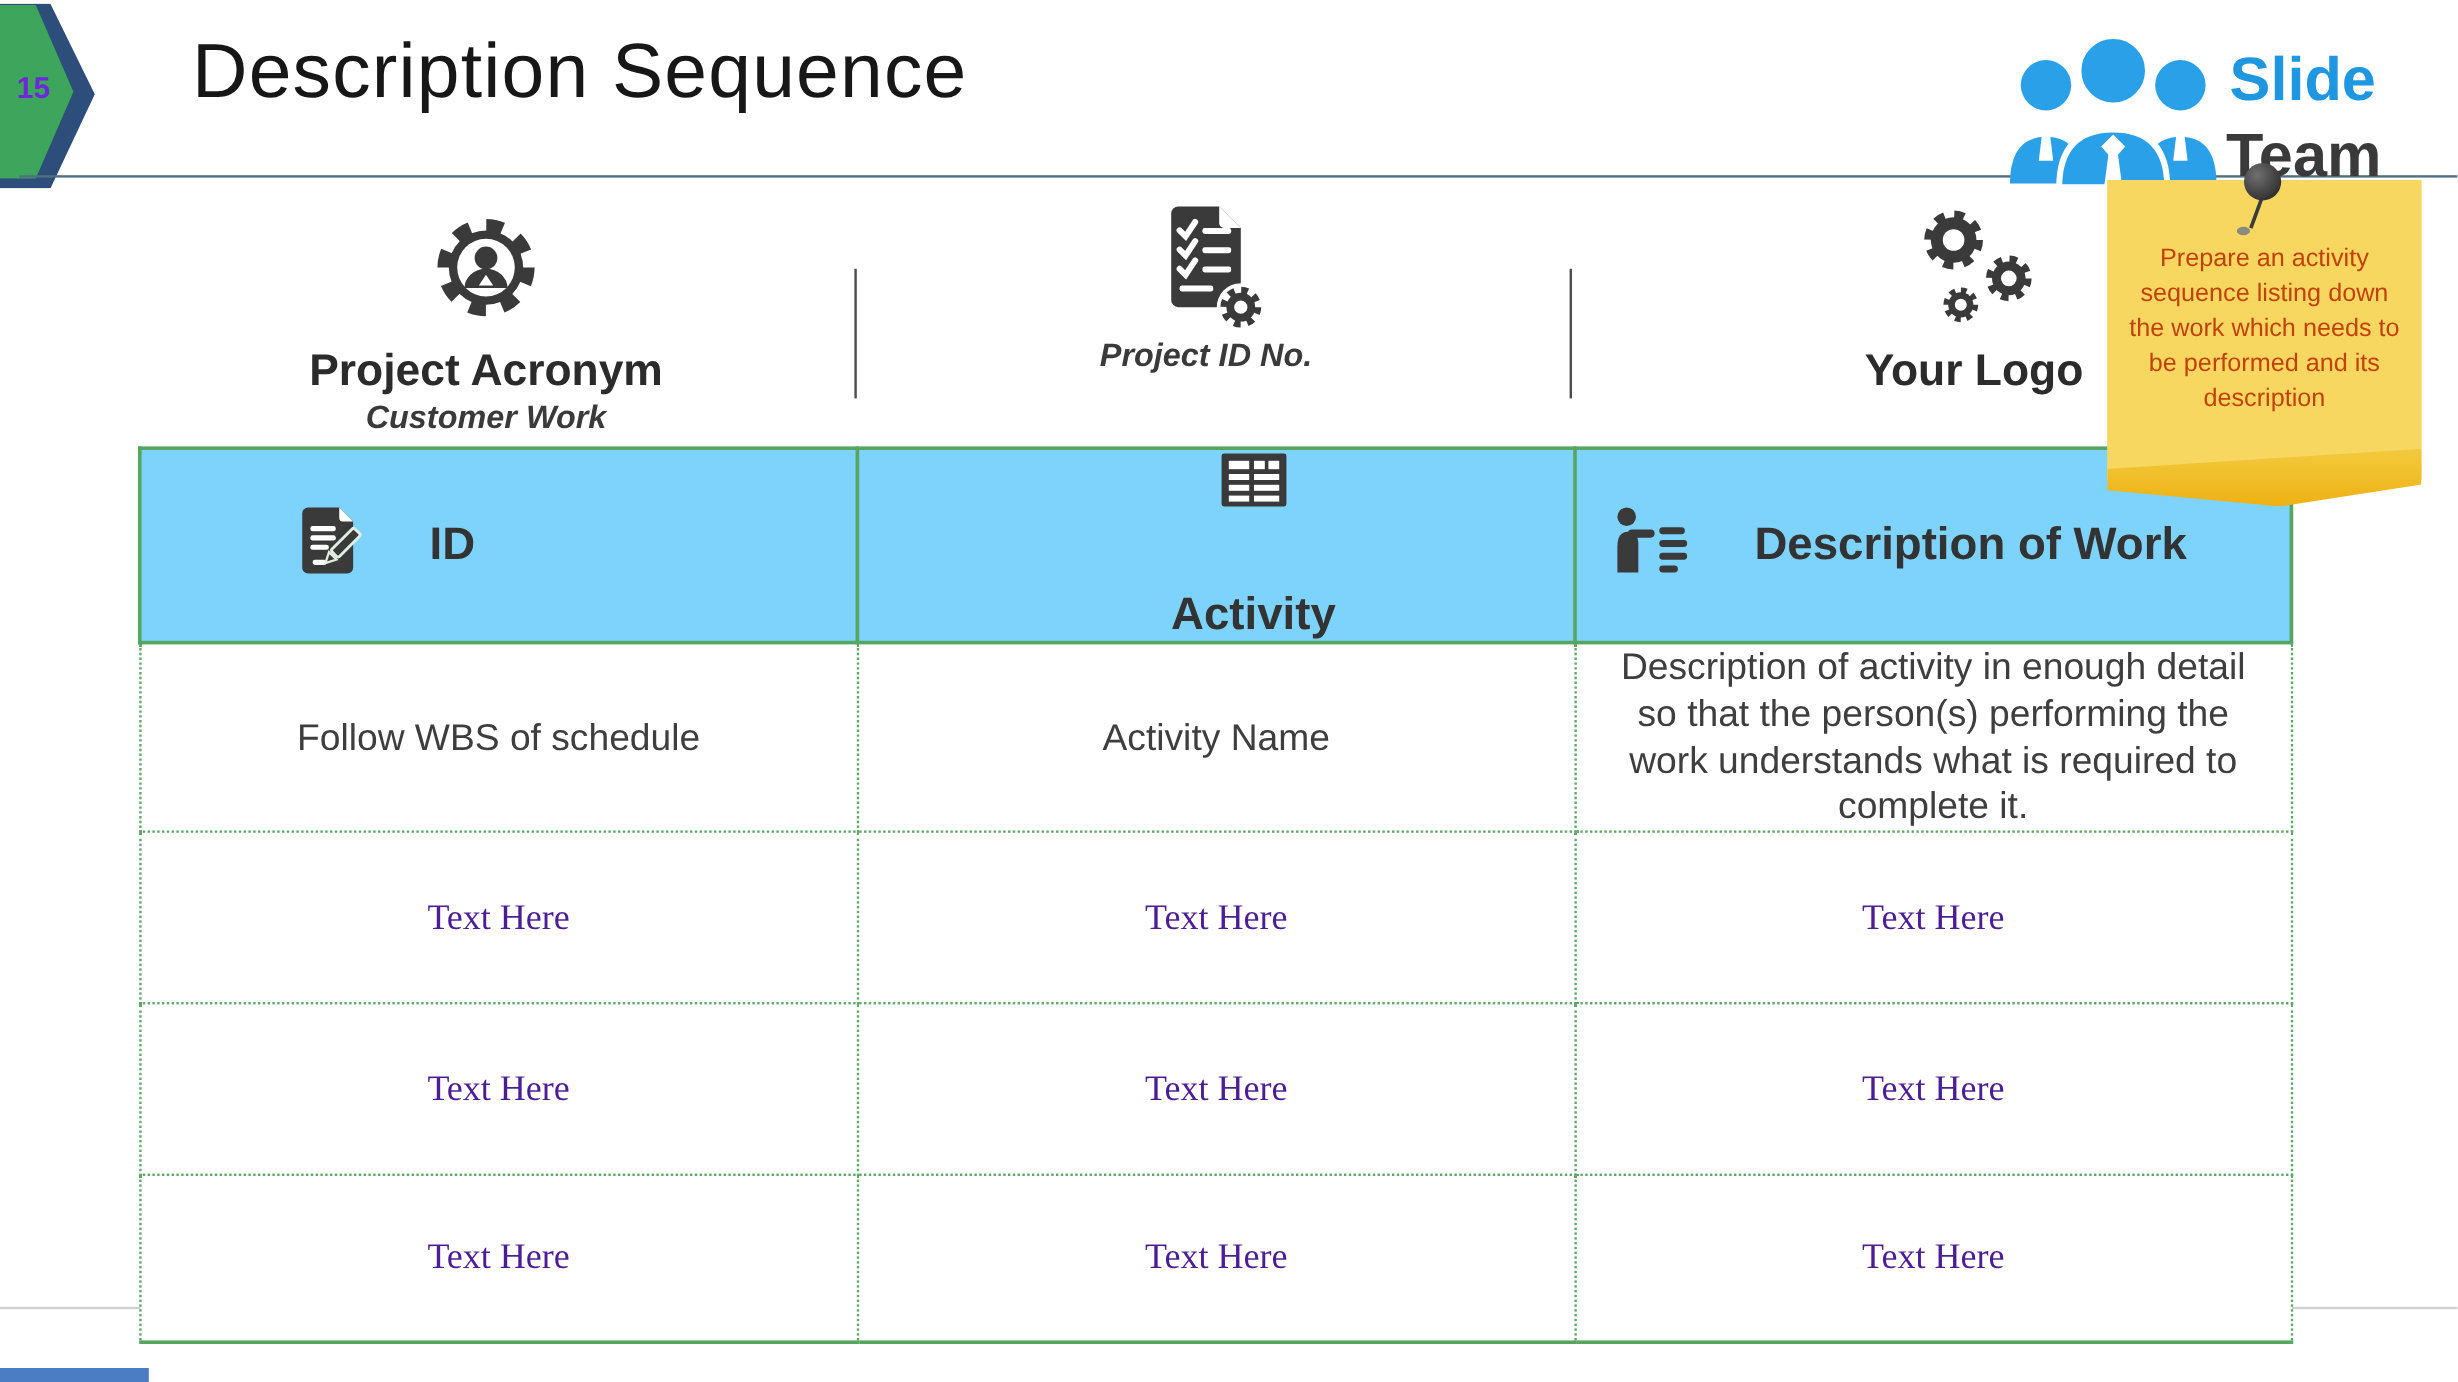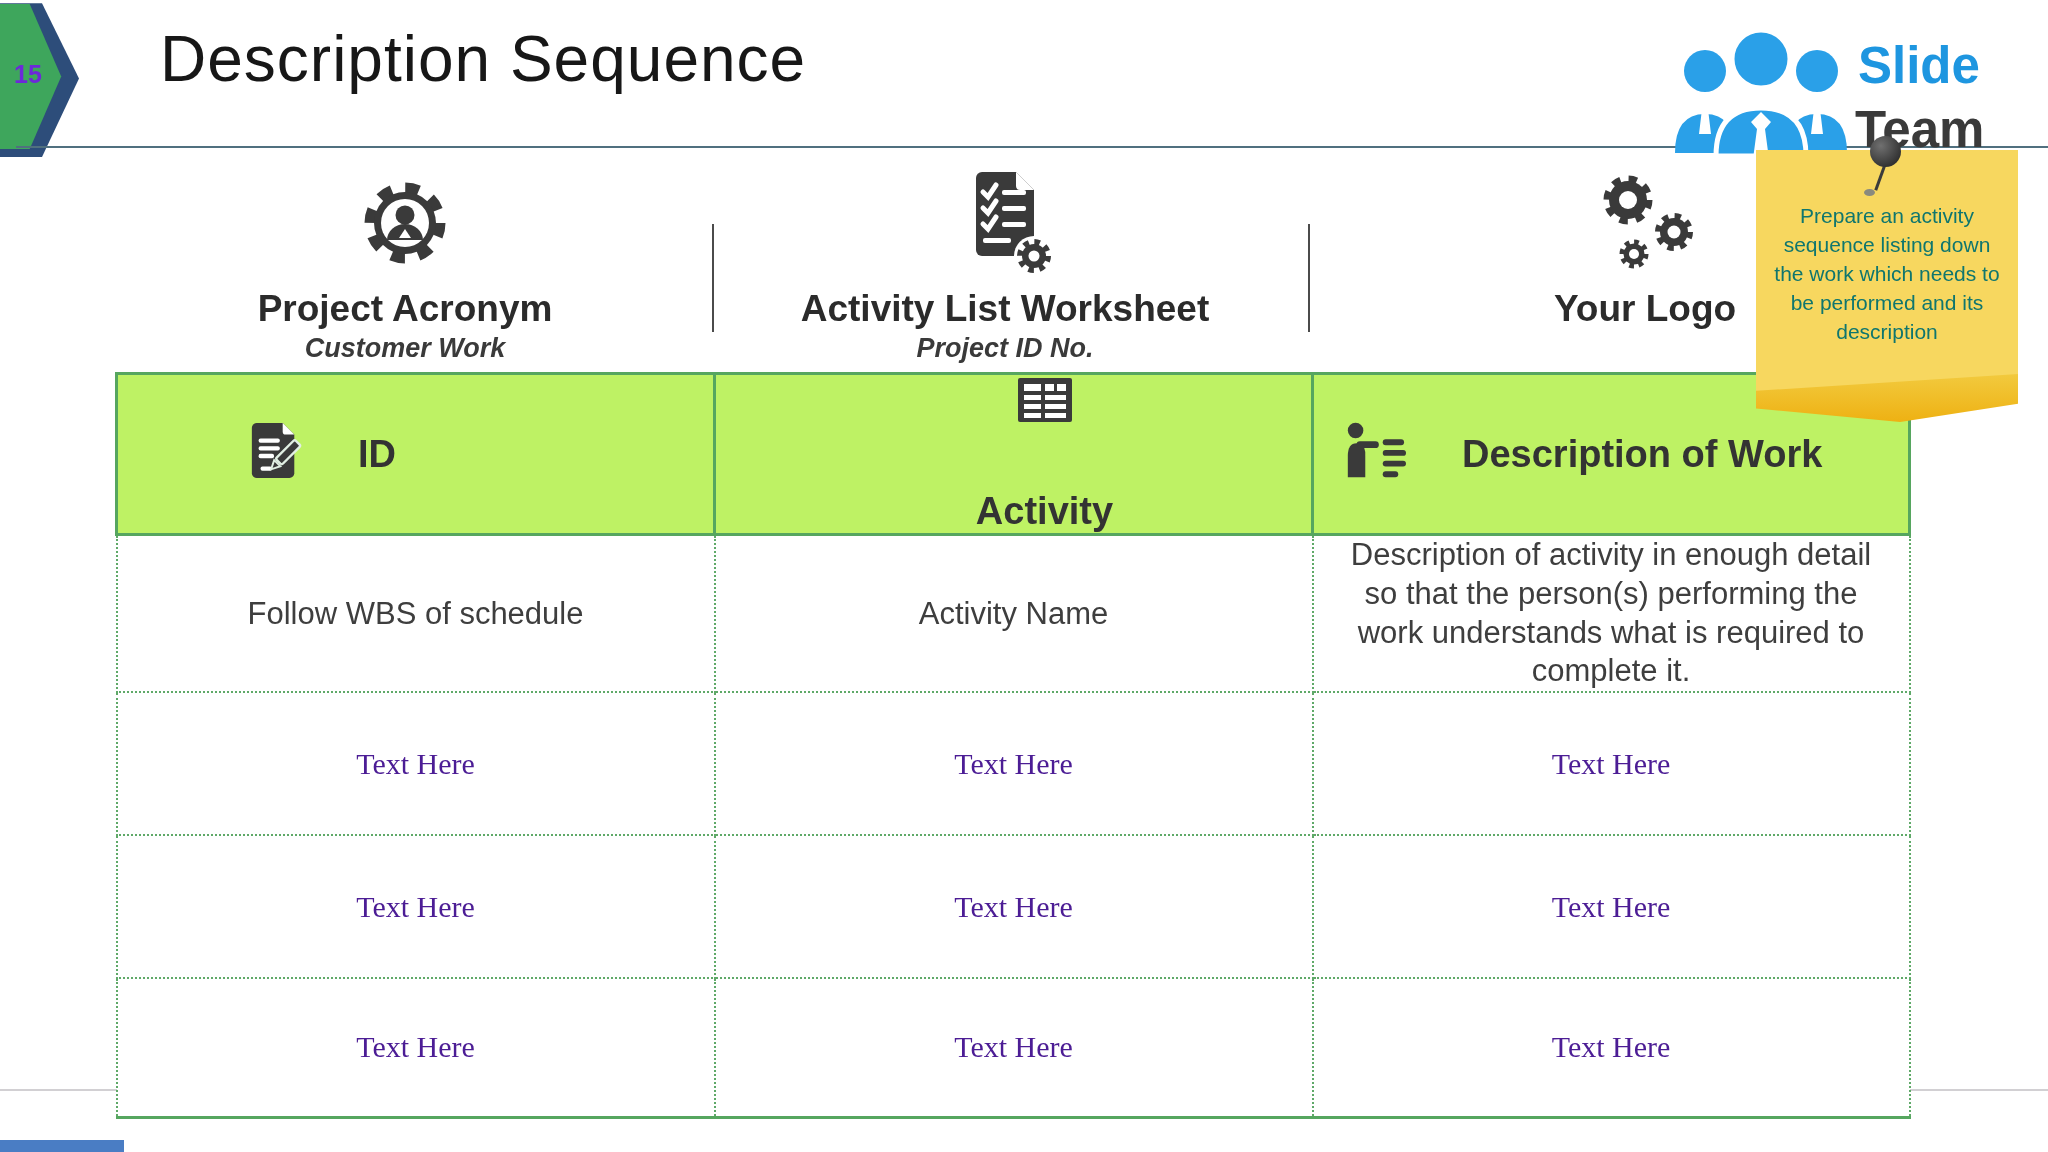--- a/index.html
+++ b/index.html
@@ -42,21 +42,21 @@
     position:absolute; left:1756px; top:150px; width:262px; height:250px;
     background:#f7d75f; z-index:6;
   }
   .note::after {
     content:""; position:absolute; left:0; bottom:-22px; width:100%; height:48px;
     background:linear-gradient(#f2ca3e, #eeb113);
     clip-path: polygon(0 35%, 100% 0, 100% 62%, 55% 100%, 0 72%);
   }
   .note-text {
     position:absolute; left:18px; top:52px; width:226px;
-    font-size:21px; line-height:1.38; color:#0f766e; text-align:center;
+    font-size:21px; line-height:1.38; color:#c2410c; text-align:center;
   }
   .pin-head {
     position:absolute; left:1870px; top:136px; width:31px; height:31px; border-radius:50%;
     background:radial-gradient(circle at 35% 32%, #707070, #1c1c1c); z-index:8;
   }
   .pin-needle {
     position:absolute; left:1879px; top:163px; width:3px; height:28px;
     background:#3b3b3b; transform:rotate(20deg); z-index:7;
   }
   .pin-foot {
@@ -76,21 +76,21 @@
     position:absolute; top:224px; width:2px; height:108px; background:#4b4b4b; z-index:2;
   }
   .d1 { left:712px; } .d2 { left:1308px; }
   
   table.grid {
     position:absolute; left:115px; top:372px; width:1793px;
     border-collapse:collapse; table-layout:fixed; z-index:4;
   }
   .grid col.c1 { width:598px; } .grid col.c2 { width:598px; } .grid col.c3 { width:597px; }
   .grid th {
-    background:#bef264; border:3px solid #56a65f; height:128px;
+    background:#7dd3fc; border:3px solid #56a65f; height:128px;
     font-size:38px; font-weight:bold; color:#333; text-align:left; vertical-align:middle;
   }
   .hcell { display:flex; align-items:center; gap:56px; }
   .p1 { padding-left:130px; } .p2 { padding-left:62px;flex-direction:column; } .p3 { padding-left:28px; }
   .grid td {
     border:2px dotted #5fa968; background:#fff; text-align:center; vertical-align:middle;
     color:#3e3e3e;
   }
   .grid tr.r1 td { height:141px; font-size:31px; }
   .grid tr.rN td { height:143px; }
@@ -170,21 +170,20 @@
         <rect x="52" y="36" width="24" height="5" rx="2"></rect>
         <rect x="52" y="52" width="24" height="5" rx="2"></rect>
         <rect x="33" y="68" width="28" height="5" rx="2"></rect>
       </g>
       <circle cx="84" cy="86" r="20" fill="#fff"></circle>
       <circle cx="84" cy="86" r="13" fill="none" stroke="#3a3a3a" stroke-width="8" stroke-dasharray="5.1 5.1"></circle>
       <circle cx="84" cy="86" r="12" class="icon-dark"></circle>
       <circle cx="84" cy="86" r="5.5" fill="#fff"></circle>
     </svg>
   </div>
-  <div class="info-title">Activity List Worksheet</div>
   <div class="info-subtitle">Project ID No.</div>
 </div>
 
 <div class="info-group ig3">
   <div class="info-icon">
     <svg width="118" height="108" viewBox="0 0 118 108">
       <g>
         <circle cx="42" cy="30" r="20" fill="none" stroke="#3a3a3a" stroke-width="9" stroke-dasharray="7.9 7.8"></circle>
         <circle cx="42" cy="30" r="19" class="icon-dark"></circle>
         <circle cx="42" cy="30" r="9" fill="#fff"></circle>

